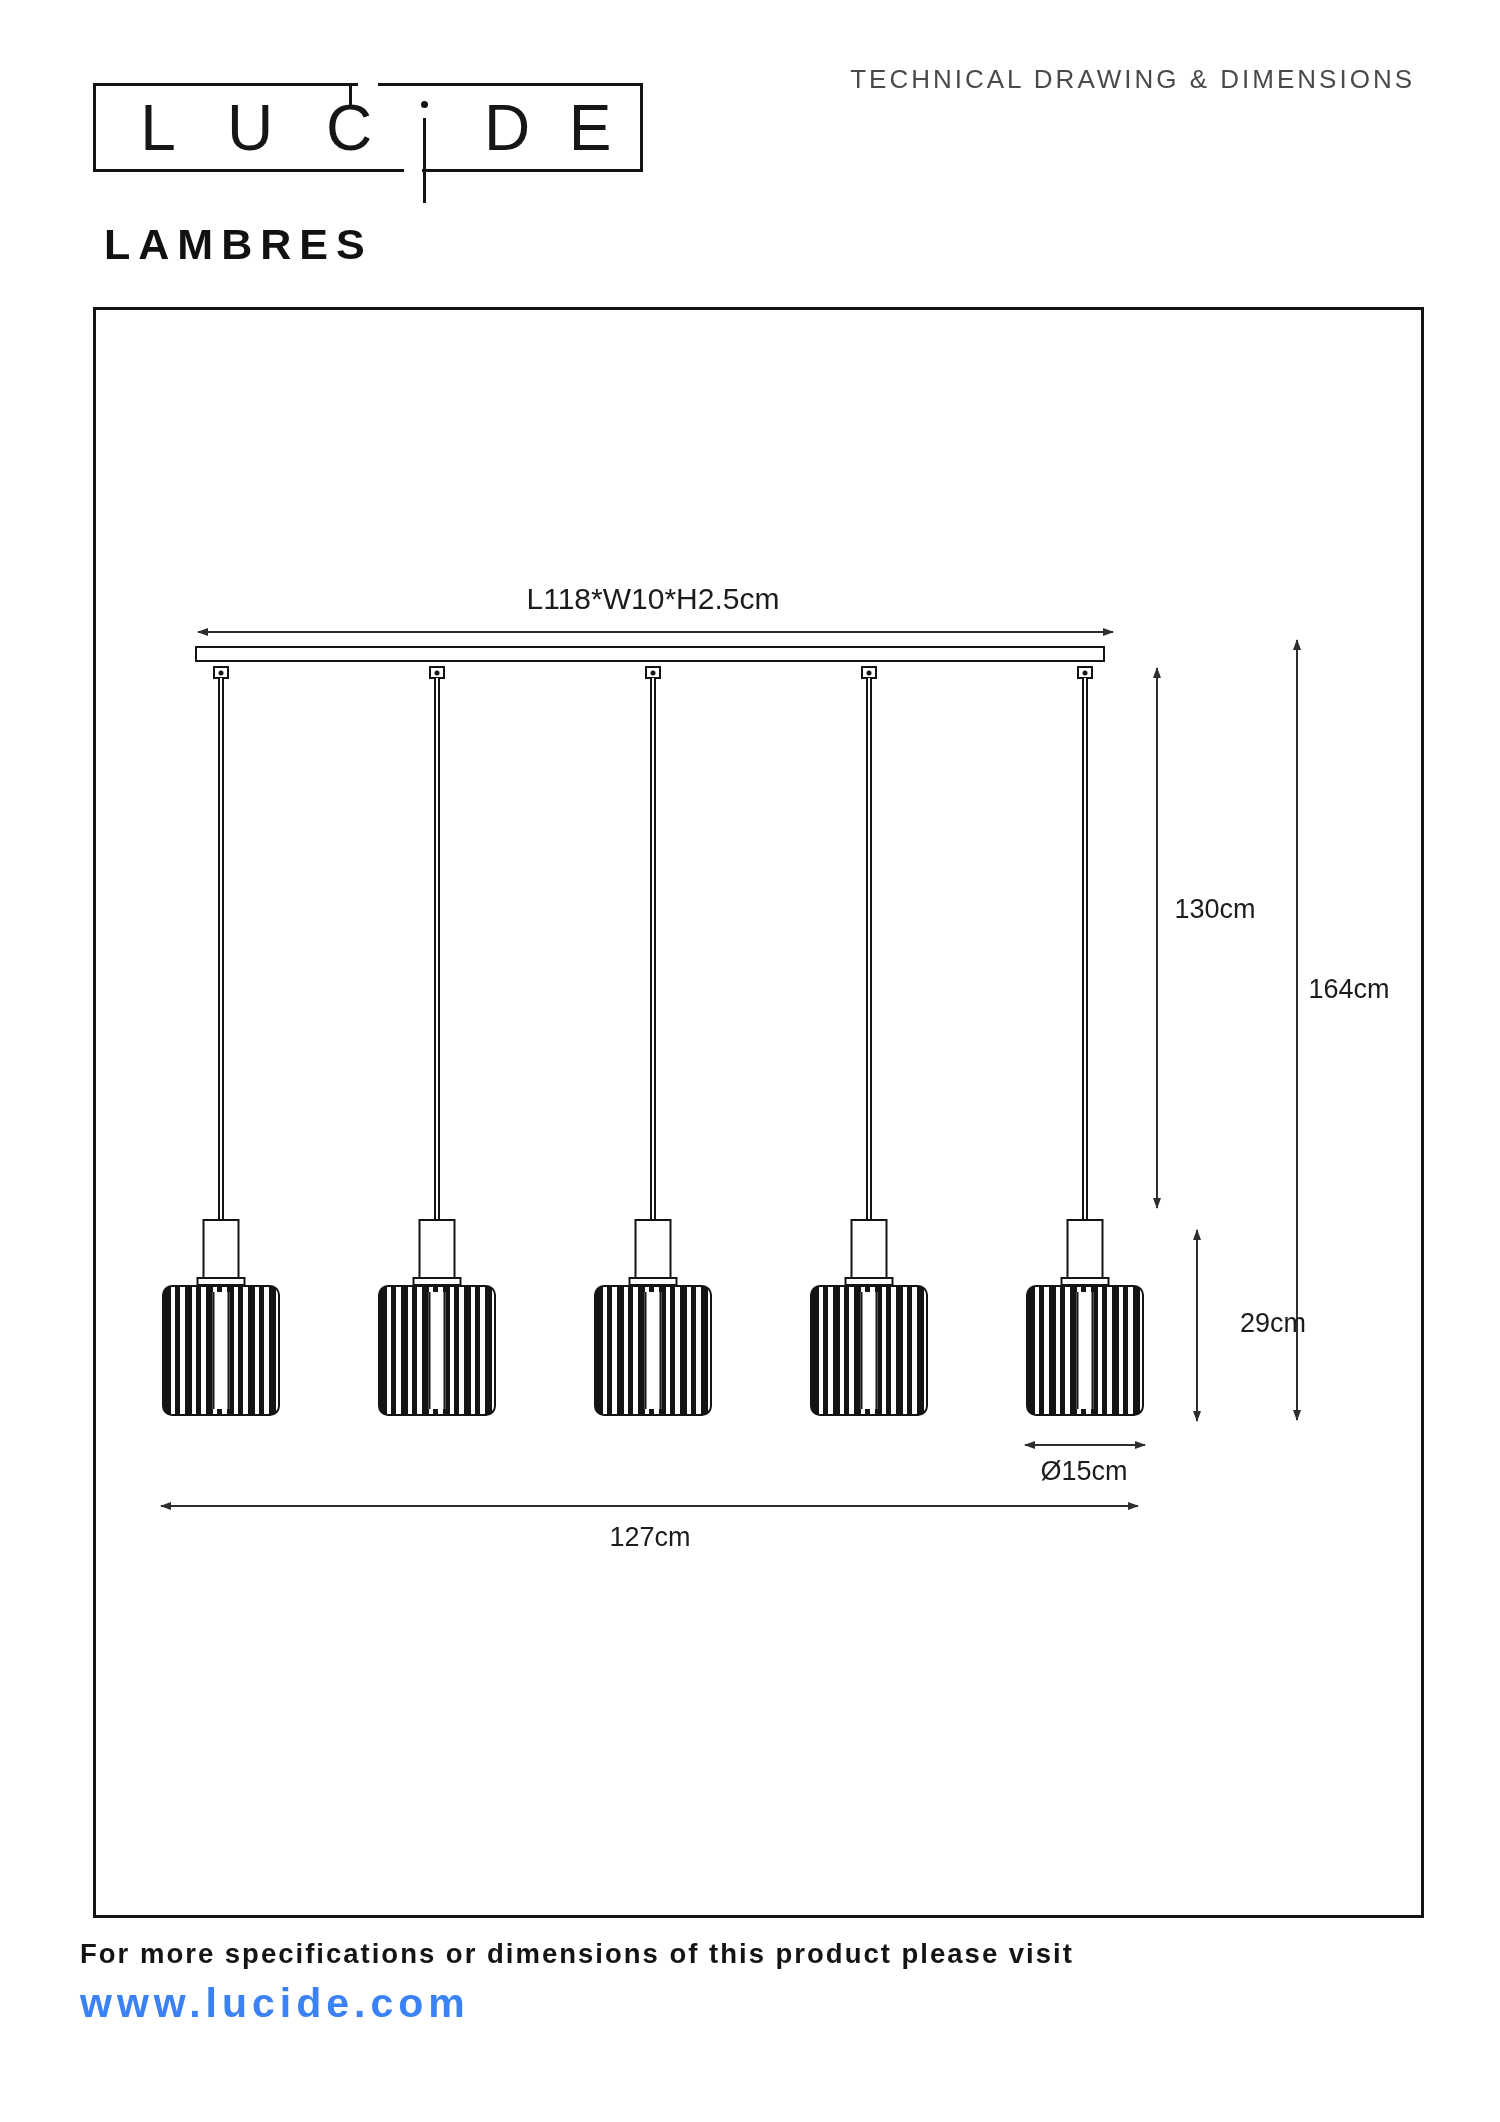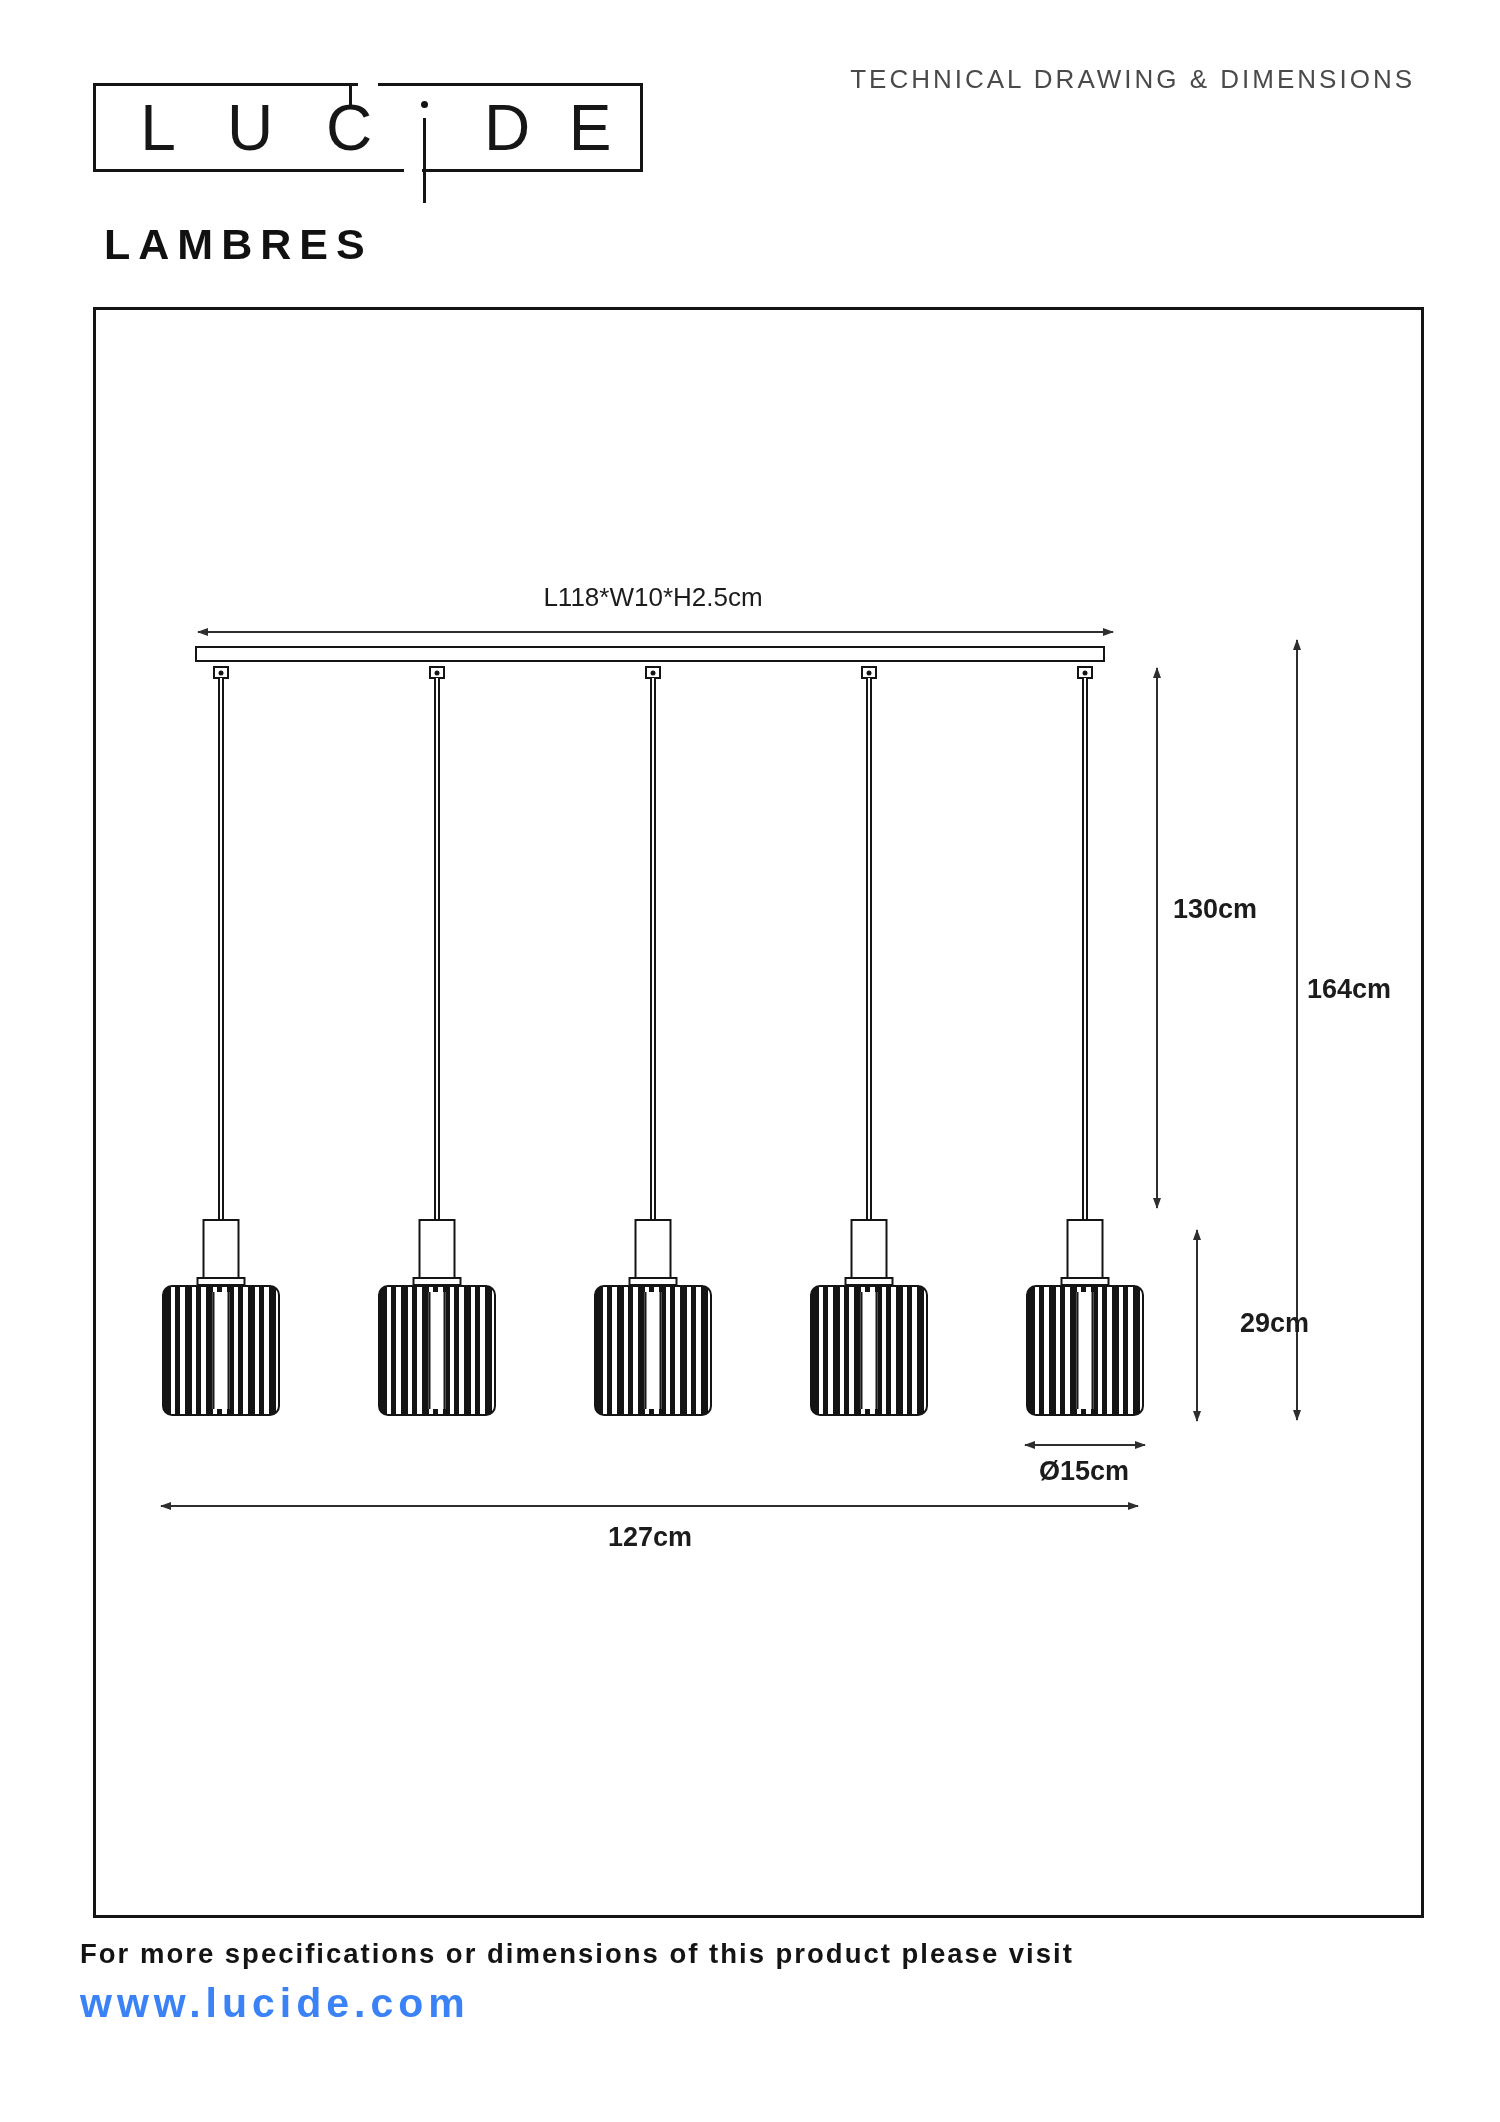--- a/index.html
+++ b/index.html
@@ -38,39 +38,39 @@
   .val-bold   { font-weight:700; color:#161616; }
   .val-reg    { font-weight:400; color:#3f3f3f; }
 
   
   .drawing-box {
     position:absolute; left:93px; top:307px; width:1325px; height:1605px;
     border:3px solid #141414;
   }
   .bar-label {
     position:absolute; left:557px; top:272px; transform:translateX(-50%);
-    font-size:26px; color:#1c1c1c; white-space:nowrap;
+    font-size:30px; color:#1c1c1c; white-space:nowrap;
   }
   .ceiling-bar {
     position:absolute; left:99px; top:336px; width:906px; height:12px;
     border:2.5px solid #141414; background:#fff;
   }
 
   
   .dimh { position:absolute; height:1.5px; background:#2e2e2e; }
   .dimh::before { content:""; position:absolute; left:-1px; top:-3.5px; width:0; height:0;
     border-right:11px solid #2e2e2e; border-top:4px solid transparent; border-bottom:4px solid transparent; }
   .dimh::after  { content:""; position:absolute; right:-1px; top:-3.5px; width:0; height:0;
     border-left:11px solid #2e2e2e; border-top:4px solid transparent; border-bottom:4px solid transparent; }
   .dimv { position:absolute; width:1.5px; background:#2e2e2e; }
   .dimv::before { content:""; position:absolute; top:-1px; left:-3.5px; width:0; height:0;
     border-bottom:11px solid #2e2e2e; border-left:4px solid transparent; border-right:4px solid transparent; }
   .dimv::after  { content:""; position:absolute; bottom:-1px; left:-3.5px; width:0; height:0;
     border-top:11px solid #2e2e2e; border-left:4px solid transparent; border-right:4px solid transparent; }
-  .dimlabel { position:absolute; font-size:27px; color:#1c1c1c; white-space:nowrap;font-weight:bold; }
+  .dimlabel { position:absolute; font-size:27px; color:#1c1c1c; white-space:nowrap; }
 
   
   .pendant { position:absolute; top:356px; width:118px; height:760px; }
   .pendant > div { position:absolute; left:50%; transform:translateX(-50%); box-sizing:border-box; }
   .connector { top:0; width:16px; height:13px; border:2px solid #141414; background:#fff; }
   .connector::after { content:""; position:absolute; left:50%; top:50%; transform:translate(-50%,-50%);
     width:5px; height:5px; border-radius:50%; background:#141414; }
   .cord   { top:12px; width:6px; height:542px; background:#fff;
             border-left:2px solid #141414; border-right:2px solid #141414; }
   .holder { top:553px; width:37px; height:60px; border:2.5px solid #141414; background:#fff; }

